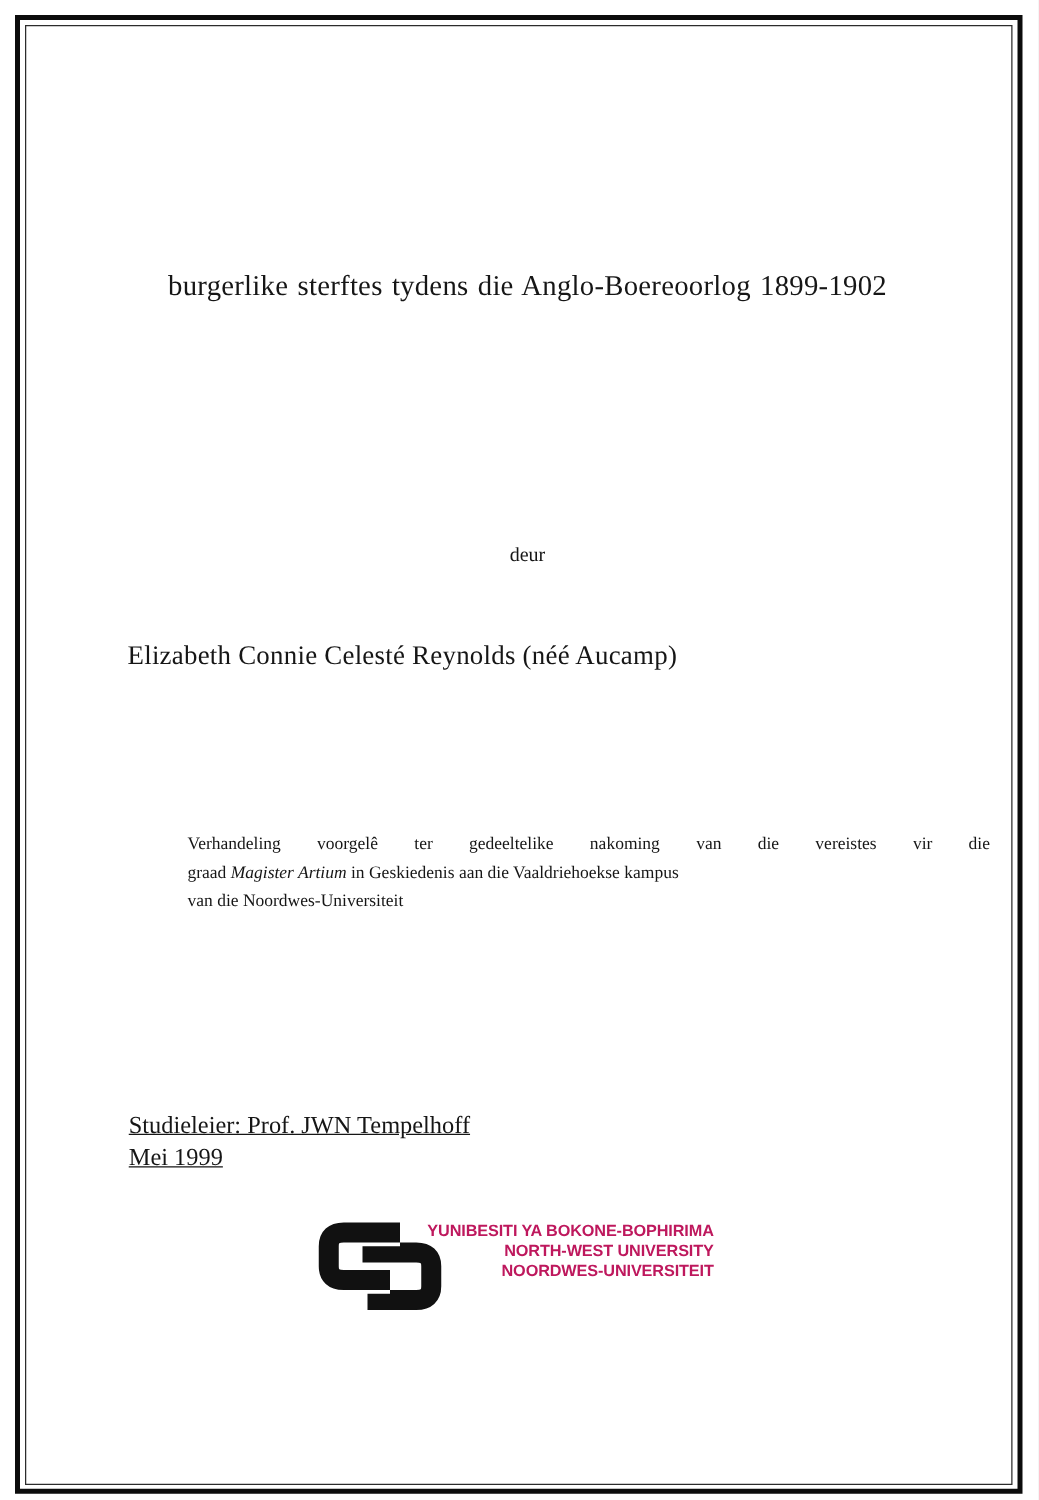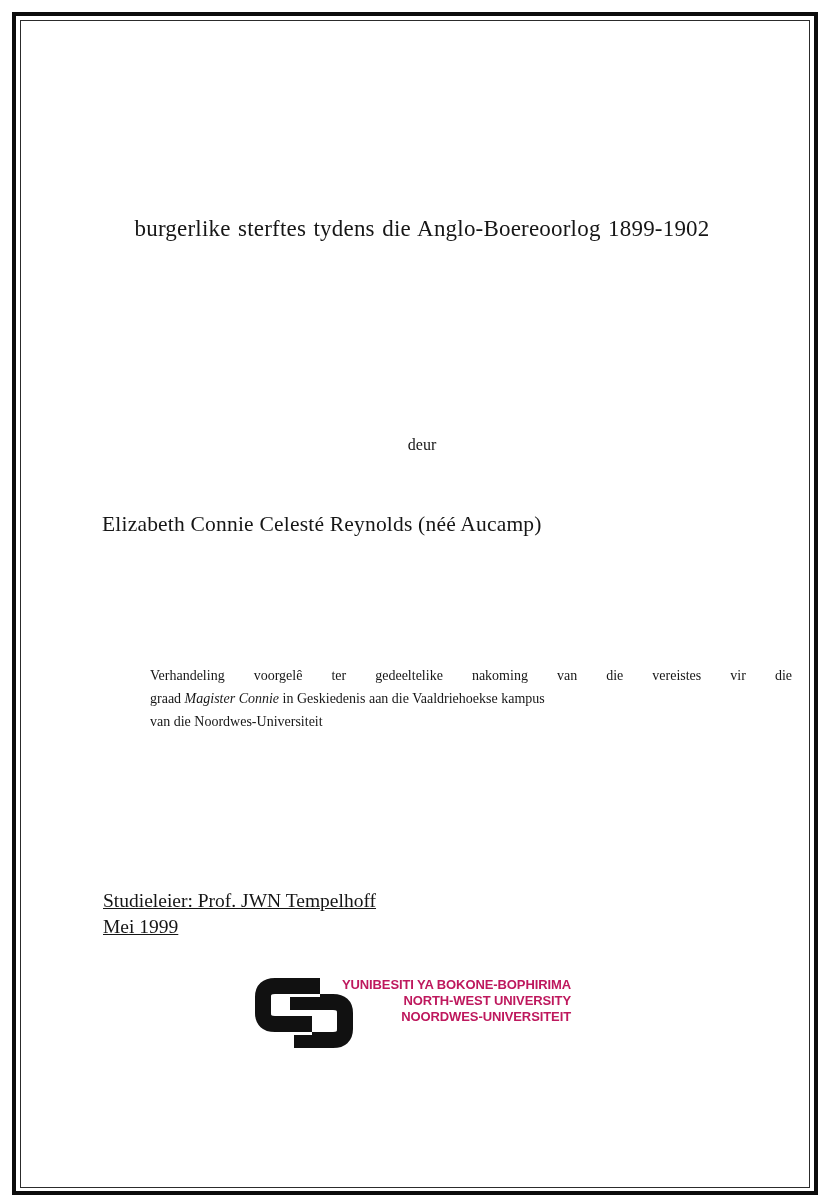--- a/index.html
+++ b/index.html
@@ -101,21 +101,21 @@
   <div class="title-block">
     <div>burgerlike sterftes tydens die Anglo-Boereoorlog 1899-1902</div>
   </div>
 
   <div class="byline">deur</div>
 
   <div class="author">Elizabeth Connie Celesté Reynolds (néé Aucamp)</div>
 
   <div class="statement">
     <div class="just">Verhandeling voorgelê ter gedeeltelike nakoming van die vereistes vir die</div>
-    <div><span>graad </span><span class="ital">Magister Connie</span><span> in Geskiedenis aan die Vaaldriehoekse kampus</span></div>
+    <div><span>graad </span><span class="ital">Magister Artium</span><span> in Geskiedenis aan die Vaaldriehoekse kampus</span></div>
     <div>van die Noordwes-Universiteit</div>
   </div>
 
   <div class="footer-block">
     <div>Studieleier: Prof. JWN Tempelhoff</div>
     <div>Mei 1999</div>
   </div>
 
   <svg class="logo-mark" viewBox="0 0 100 74" xmlns="http://www.w3.org/2000/svg" aria-hidden="true">
 

